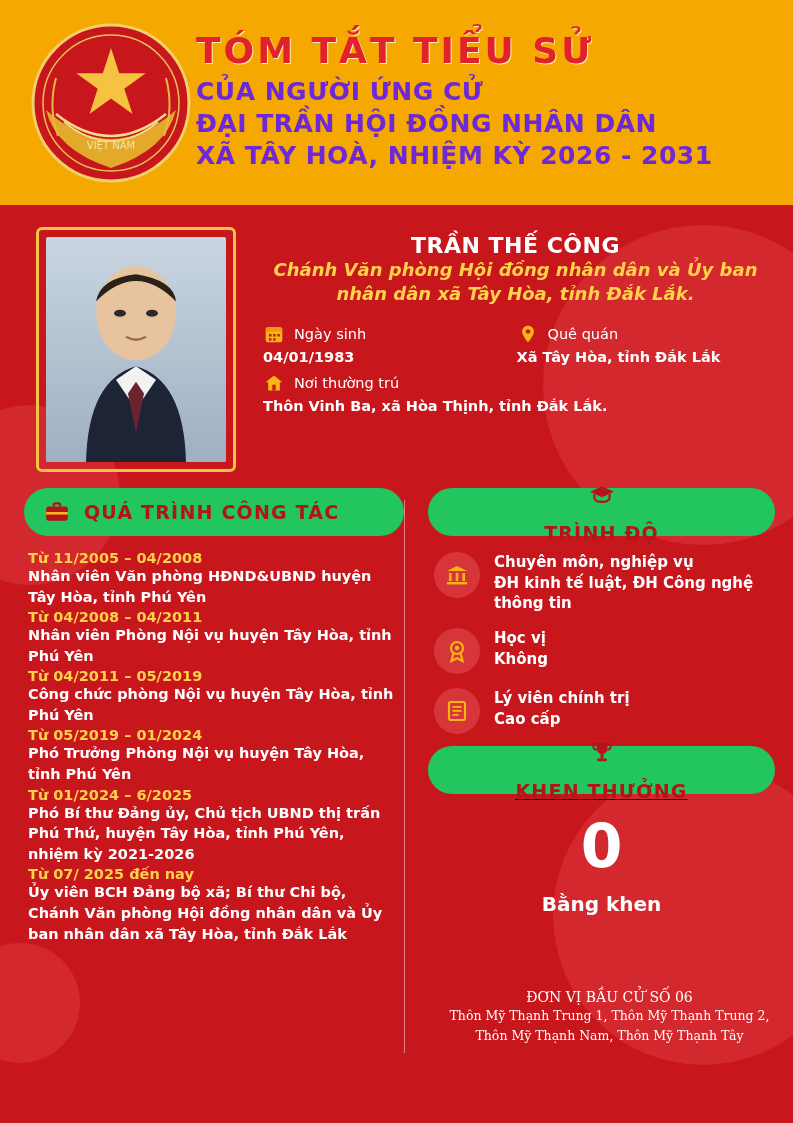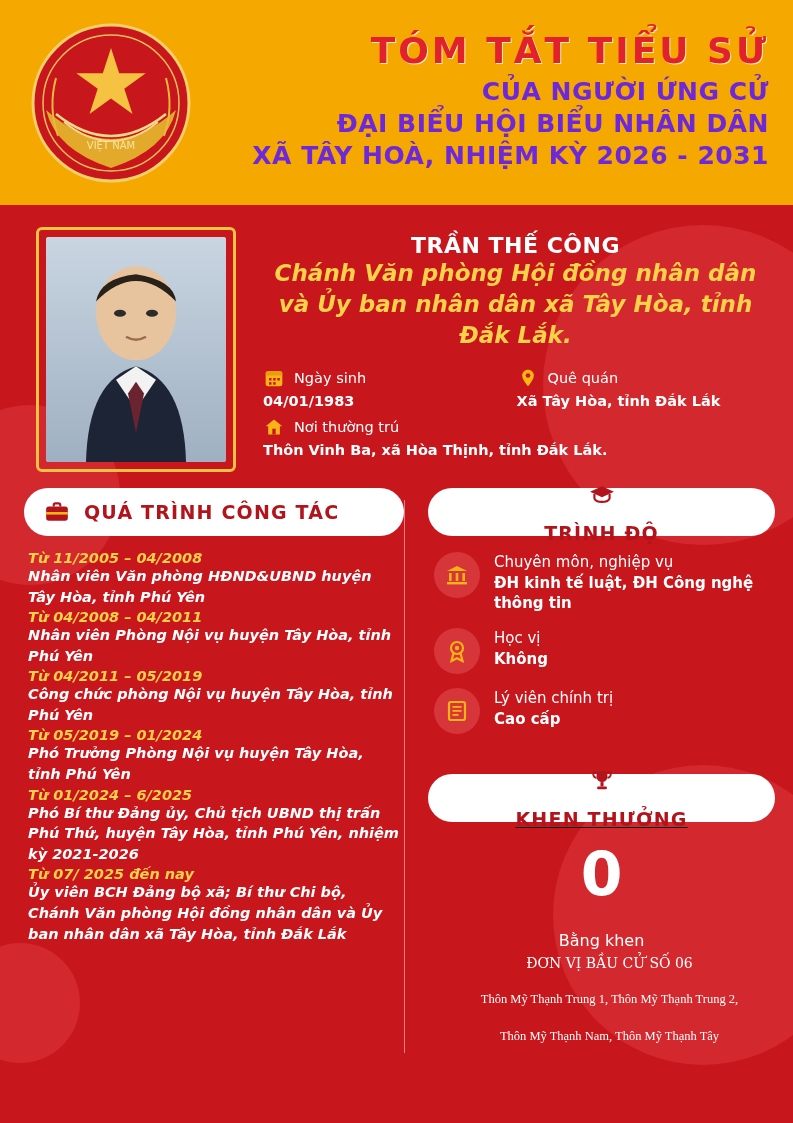--- a/index.html
+++ b/index.html
@@ -20,21 +20,21 @@
     display:flex;align-items:center;
     overflow:hidden;
   }
   .header .emblem{
     width:170px;height:170px;margin-left:26px;
     flex:0 0 auto;
     display:flex;align-items:center;justify-content:center;
   }
   .emblem svg{display:block;}
   .header .htext{
-    flex:1 1 auto;text-align:right;padding-right:24px;
+    flex:1 1 auto;text-align:left;padding-right:24px;
     margin-top:-4px;
   }
   .htext .line1{
     font-size:36px;font-weight:bold;color:#e1212b;
     letter-spacing:3px;
     text-shadow:1px 1px 0 #fff0b0;
     margin-bottom:5px;
   }
   .htext .line2,.htext .line3,.htext .line4{
     font-size:25px;font-weight:bold;color:#6d28d9;
@@ -55,73 +55,73 @@
     padding:7px;box-sizing:border-box;flex:0 0 auto;margin-left:12px;
     background:transparent;
   }
   .photo{
     width:100%;height:100%;border-radius:3px;overflow:hidden;position:relative;
     background:linear-gradient(#cfd8e2,#aebccb);
   }
   .photo svg{display:block;width:100%;height:100%;}
   .pinfo{flex:1 1 auto;padding-left:26px;padding-top:6px;color:#fff;}
   .pname{font-size:22px;font-weight:bold;text-align:center;letter-spacing:.5px;}
-  .ptitle{font-size:23px;font-weight:bold;color:#ffd24a;text-align:center;line-height:1.34;font-style:italic;}
+  .ptitle{font-size:18px;font-weight:bold;color:#ffd24a;text-align:center;line-height:1.34;font-style:italic;}
 
   .meta{margin-top:16px;color:#fff;}
   .meta-row{display:flex;margin-bottom:4px;align-items:center;}
   .meta-col{flex:1 1 50%;}
   .meta-head{display:flex;align-items:center;gap:8px;font-size:14.5px;color:#fff;}
   .meta-val{font-size:14.5px;font-weight:bold;color:#fff;margin-top:3px;margin-left:1px;}
   .mi{width:24px;height:24px;flex:0 0 auto;display:flex;align-items:center;justify-content:center;}
 
   
   .cols{position:relative;display:flex;padding:10px 18px 0 18px;}
   .colL{width:380px;flex:0 0 auto;padding:0 6px;}
   .colR{flex:1 1 auto;padding-left:18px;position:relative;}
   .divider{
     position:absolute;left:404px;top:500px;bottom:70px;width:1px;
     background:rgba(255,255,255,.45);
   }
   .pill{
     display:flex;align-items:center;gap:12px;
-    background:#ffffff;border-radius:28px;height:48px;padding:0 18px;
+    background:#22c55e;border-radius:28px;height:48px;padding:0 18px;
     box-sizing:border-box;margin-bottom:14px;
   }
   .pill .pico{width:30px;height:30px;display:flex;align-items:center;justify-content:center;flex:0 0 auto;}
   .pill .ptxt{font-size:19px;font-weight:bold;color:#b3131b;letter-spacing:1.2px;}
   .pill.center{justify-content:center;flex-direction:column;}
 
   
-  .career{color:#fff;padding:0 4px;font-style:italic;}
+  .career{color:#fff;padding:0 4px;}
   .c-period{color:#ffd24a;font-weight:bold;font-size:14.5px;margin-top:8px;}
   .c-period:first-child{margin-top:2px;}
   .c-desc{color:#fff;font-weight:bold;font-size:14.5px;line-height:1.42;}
 
   
   .edu-item{display:flex;align-items:flex-start;gap:14px;margin-bottom:12px;padding-left:6px;}
   .edu-ico{
     width:46px;height:46px;border-radius:50%;background:#d6363a;
     display:flex;align-items:center;justify-content:center;flex:0 0 auto;margin-top:2px;
   }
   .edu-txt{padding-top:2px;}
-  .edu-label{font-size:15px;color:#fff;line-height:1.3;}
+  .edu-label{font-size:15px;color:#fff;line-height:1.3;font-weight:bold;}
   .edu-val{font-size:15px;color:#fff;font-weight:bold;line-height:1.32;margin-top:2px;}
 
   
   .award-num{font-size:60px;font-weight:bold;color:#fff;text-align:center;margin-top:22px;line-height:1;}
-  .award-label{font-size:16px;font-weight:normal;color:#fff;text-align:center;margin-top:27px;}
+  .award-label{font-size:20px;font-weight:bold;color:#fff;text-align:center;margin-top:16px;}
 
   
   .footer{
     position:absolute;left:440px;right:14px;bottom:78px;
     text-align:center;color:#fff;font-family:"DejaVu Serif","Liberation Serif",serif;
   }
   .f1{font-size:14px;}
-  .f2{font-size:12.5px;line-height:1.45;margin-top:19px;font-family:Liberation Serif, serif;}
+  .f2{font-size:12.5px;line-height:1.45;margin-top:2px;}
 </style>
 </head>
 <body>
 
 <div class="page">
 
   <div class="header">
     <div class="emblem">
       <svg viewBox="0 0 170 170" width="170" height="170" aria-hidden="true">
         <circle cx="85" cy="85" r="78" fill="#c8161d" stroke="#f3d06a" stroke-width="3"></circle>
@@ -135,21 +135,21 @@
         <g stroke="#e9b83c" stroke-width="2" fill="none">
           <path d="M30 60 Q22 90 32 118"></path>
           <path d="M140 60 Q148 90 138 118"></path>
         </g>
         <text x="85" y="131" font-size="10" fill="#f7e3a1" text-anchor="middle" font-family="DejaVu Sans, sans-serif">VIỆT NAM</text>
       </svg>
     </div>
     <div class="htext">
       <div class="line1">TÓM TẮT TIỂU SỬ</div>
       <div class="line2">CỦA NGƯỜI ỨNG CỬ</div>
-      <div class="line3">ĐẠI BIỂU HỘI BIỂU NHÂN DÂN</div>
+      <div class="line3">ĐẠI TRẦN HỘI ĐỒNG NHÂN DÂN</div>
       <div class="line4">XÃ TÂY HOÀ, NHIỆM KỲ 2026 - 2031</div>
     </div>
   </div>
 
   <div class="bg-circles">
     <div class="c1"></div>
       <div class="c2"></div>
       <div class="c3"></div>
       <div class="c4"></div>
   </div>
@@ -326,21 +326,21 @@
               <rect x="7.5" y="11" width="9" height="1.8" fill="#fbb416"></rect>
               <rect x="7.5" y="15" width="6" height="1.8" fill="#fbb416"></rect>
             </svg>
         </span>
         <span class="edu-txt">
           <span class="edu-label">Lý viên chính trị</span><br>
           <span class="edu-val">Cao cấp</span>
         </span>
       </div>
 
-      <div class="pill center" style="margin-top:40px;text-decoration:underline;">
+      <div class="pill center" style="margin-top:12px;text-decoration:underline;">
         <span class="pico">
           <svg viewBox="0 0 24 24" width="26" height="26">
               <path d="M7 3h10v5a5 5 0 0 1-10 0z" fill="#b3131b"></path>
               <path d="M7 4H4v2a3 3 0 0 0 3 3M17 4h3v2a3 3 0 0 1-3 3" fill="none" stroke="#b3131b" stroke-width="1.8"></path>
               <rect x="10.6" y="13" width="2.8" height="4" fill="#b3131b"></rect>
               <rect x="7.5" y="17" width="9" height="2.6" rx="1" fill="#b3131b"></rect>
             </svg>
         </span>
         <span class="ptxt">KHEN THƯỞNG</span>
       </div>

